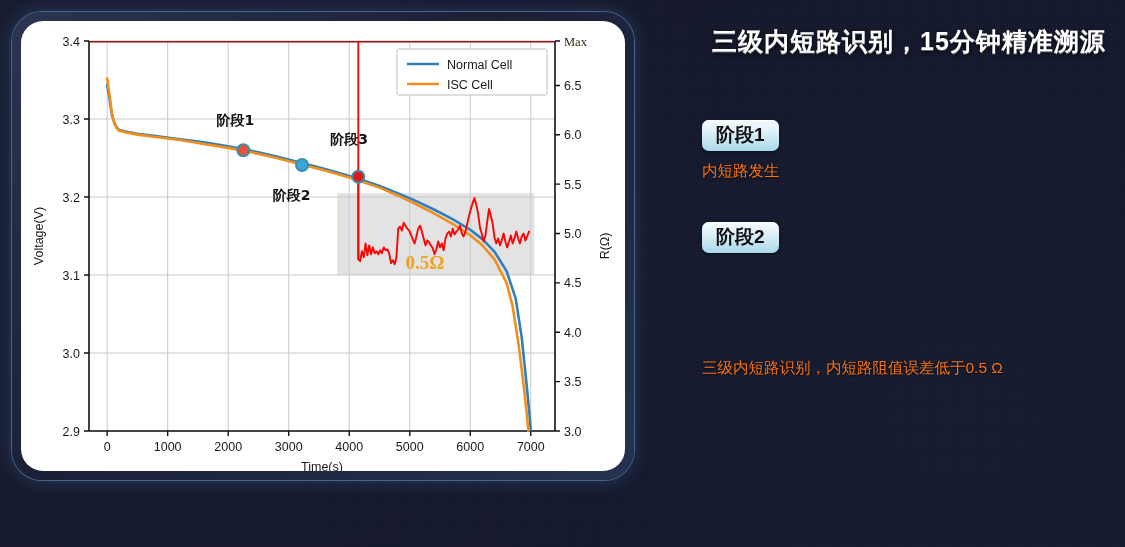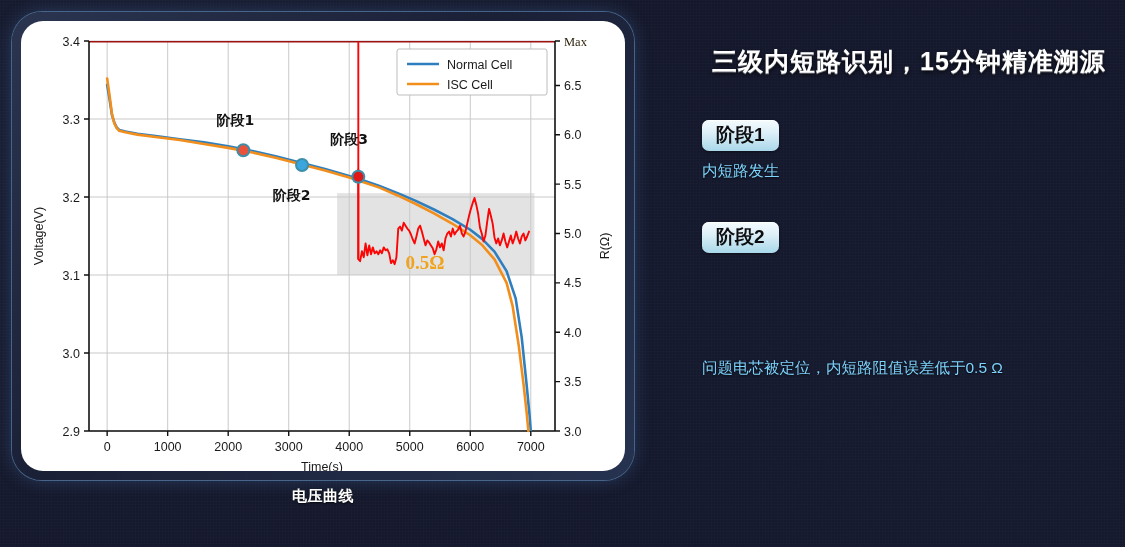--- a/index.html
+++ b/index.html
@@ -44,36 +44,35 @@
   .caption .c2{font-size:15px;font-family:"Liberation Serif","DejaVu Serif",serif;
     text-shadow:0 1px 2px rgba(0,0,0,.8);margin-top:2px;}
 
   
   .panel{position:absolute;left:690px;top:0;width:435px;height:547px;}
   .panel-title{
     position:absolute;left:22px;top:25px;width:410px;
     font-size:25px;font-weight:bold;color:#ffffff;letter-spacing:1px;
     text-shadow:0 1px 0 rgba(255,255,255,.35), 0 2px 4px rgba(0,0,0,.85);
     white-space:nowrap;
-    margin-top:20px;
   }
   .stage{position:absolute;left:12px;width:420px;}
   .stage-1{top:120px;}
   .stage-2{top:222px;}
   .stage-3{top:348px;}
 
   .badge{
     display:inline-block;padding:3px 14px 4px 14px;border-radius:7px;
     background:linear-gradient(180deg,#f4fbfe 0%,#dff0f8 38%,#a9d8ea 100%);
     box-shadow:0 1px 3px rgba(0,0,0,.45), inset 0 1px 0 rgba(255,255,255,.9);
     color:#0d0d10;font-size:19px;font-weight:bold;line-height:1.25;
   }
   .badge.serif{font-family:"Liberation Serif","DejaVu Serif",serif;letter-spacing:.5px;}
   .stage-desc{
-    margin-top:9px;color:#7dd3fc;font-size:15.5px;line-height:1.4;
+    margin-top:9px;color:#f97316;font-size:15.5px;line-height:1.4;
     text-shadow:0 1px 2px rgba(0,0,0,.8);
   }
 
   
   .tick{font-size:12.5px;fill:#1a1a1a;font-family:"Liberation Sans","DejaVu Sans",sans-serif;}
   .axlabel{font-size:12.5px;fill:#1a1a1a;font-family:"Liberation Sans","DejaVu Sans",sans-serif;}
   .maxlabel{font-size:12.5px;fill:#2b1d05;font-family:"Liberation Serif","DejaVu Serif",serif;}
   .anno{font-size:14px;font-weight:bold;fill:#111;font-family:"DejaVu Sans",sans-serif;}
   .ohm{font-size:19px;font-weight:bold;fill:#f0a31e;
        font-family:"Liberation Serif","DejaVu Serif",serif;}
@@ -170,31 +169,30 @@
         <circle cx="281.0285714285714" cy="144.01999999999987" r="6" fill="#3aa6dd" stroke="#3d8ea8" stroke-width="2"></circle>
         <text x="270.7402597402597" y="179.1199999999998" text-anchor="middle" class="anno">阶段2</text>
         <circle cx="337.31168831168833" cy="155.71999999999994" r="6" fill="#e11818" stroke="#3d8ea8" stroke-width="2"></circle>
         <text x="328.23376623376623" y="122.9600000000001" text-anchor="middle" class="anno">阶段3</text>
         <text x="403.8831168831169" y="247.75999999999985" text-anchor="middle" class="ohm">0.5Ω</text>
       </svg>
   </div>
 </div>
 
 <div class="caption">
-  <div class="c1">电压曲线</div>
 </div>
 
 <div class="panel">
   <div class="panel-title">三级内短路识别，15分钟精准溯源</div>
 
   <div class="stage stage-1">
     <span class="badge">阶段1</span>
     <div class="stage-desc">内短路发生</div>
   </div>
 
   <div class="stage stage-2">
     <span class="badge">阶段2</span>
   </div>
 
   <div class="stage stage-3">
-    <div class="stage-desc">问题电芯被定位，内短路阻值误差低于0.5 Ω</div>
+    <div class="stage-desc">三级内短路识别，内短路阻值误差低于0.5 Ω</div>
   </div>
 </div>
 
 </body></html>

